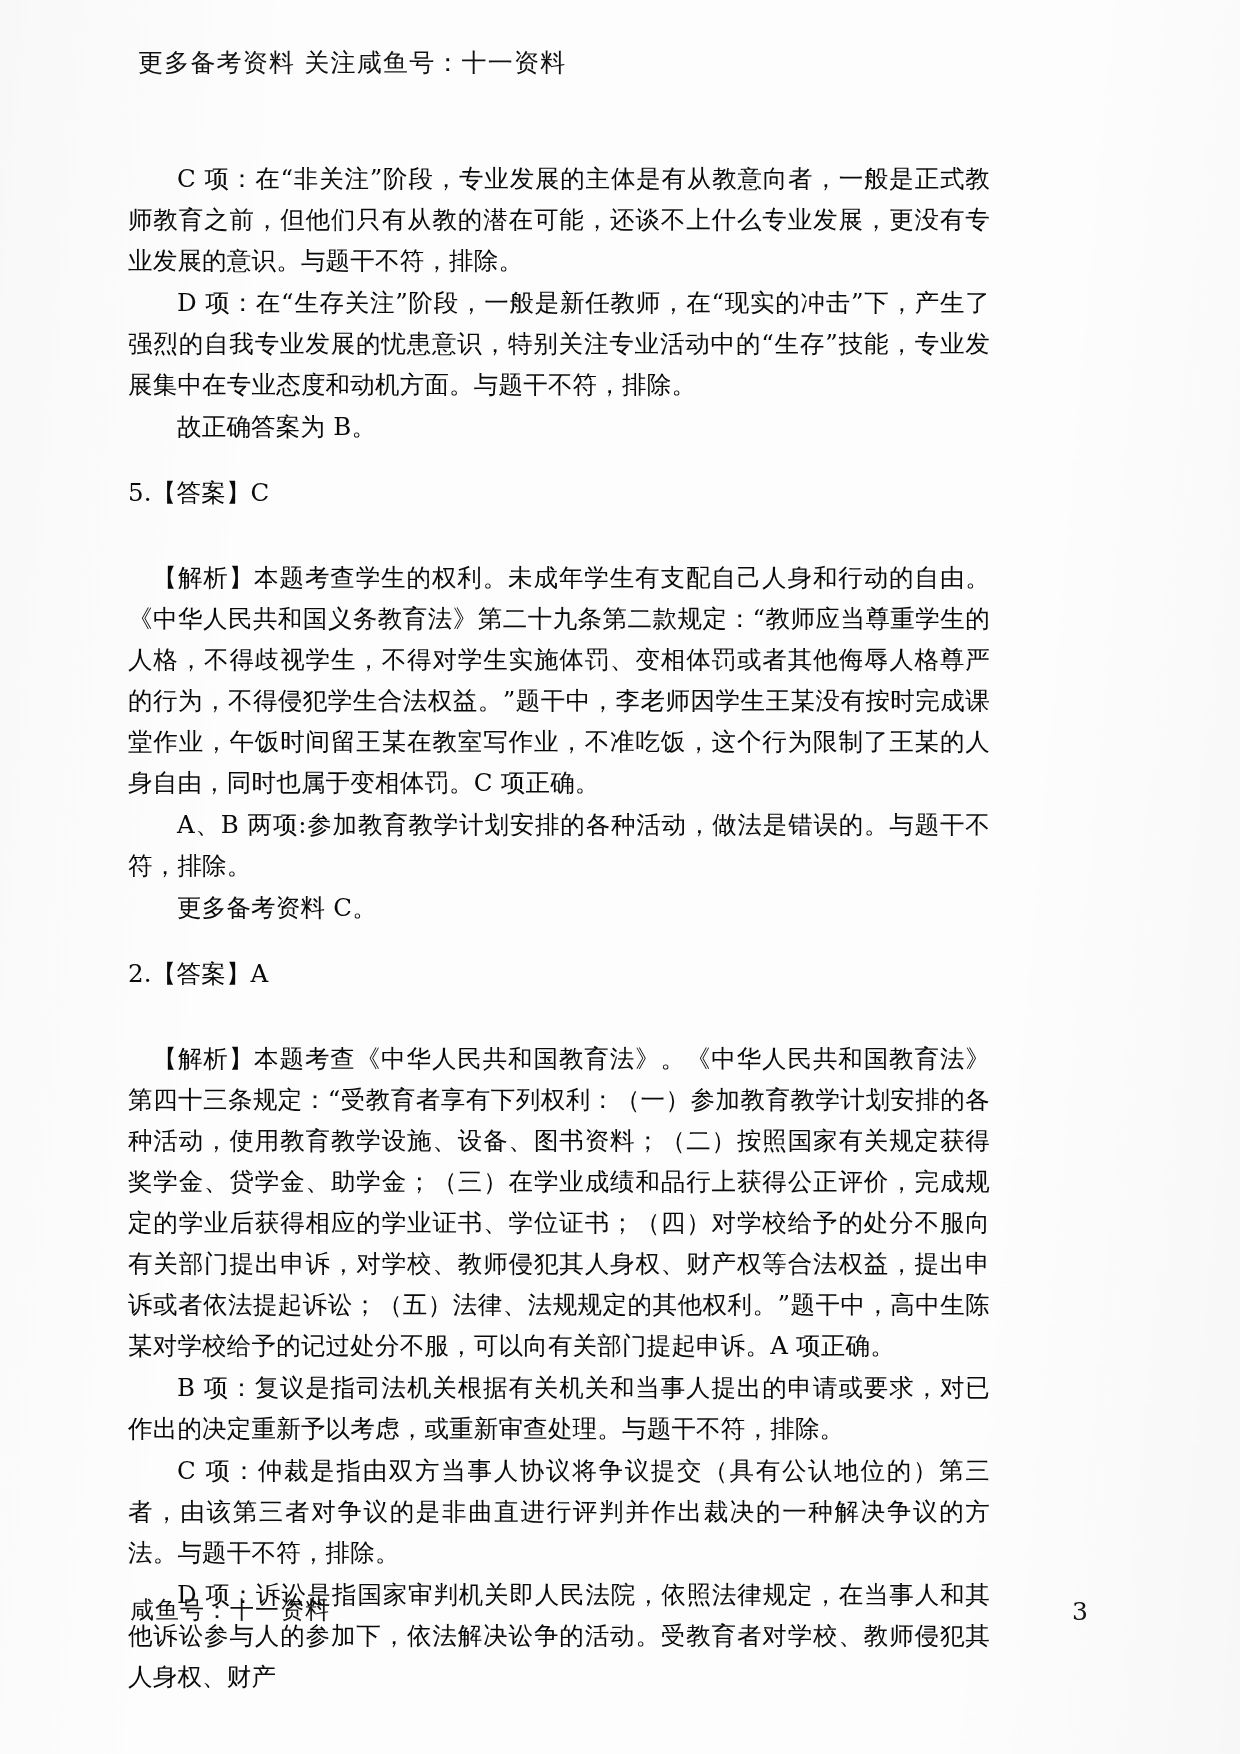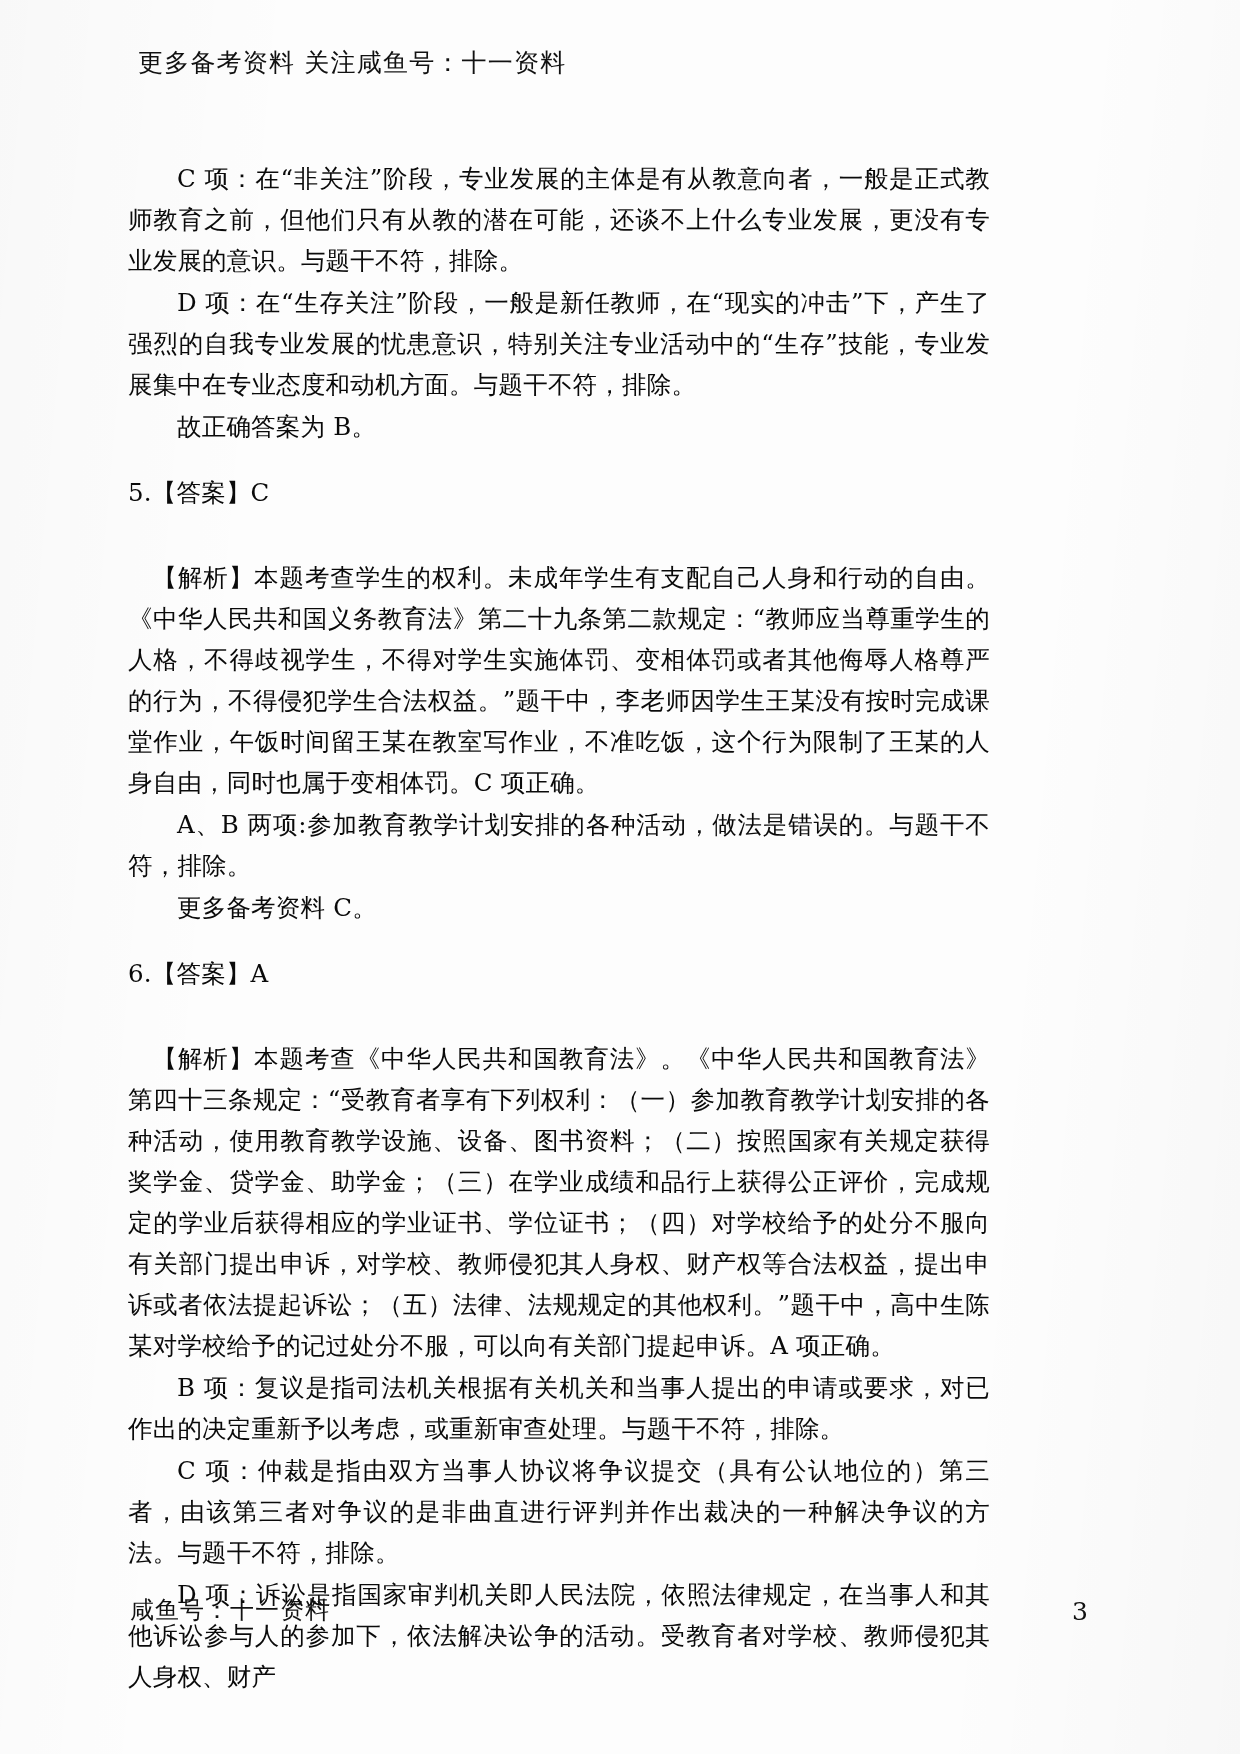--- a/index.html
+++ b/index.html
@@ -105,21 +105,21 @@
   <div class="header">更多备考资料  关注咸鱼号：十一资料</div>
 
   <div class="content">
     <p class="para indent">C 项：在“非关注”阶段，专业发展的主体是有从教意向者，一般是正式教师教育之前，但他们只有从教的潜在可能，还谈不上什么专业发展，更没有专业发展的意识。与题干不符，排除。</p>
     <p class="para indent">D 项：在“生存关注”阶段，一般是新任教师，在“现实的冲击”下，产生了强烈的自我专业发展的忧患意识，特别关注专业活动中的“生存”技能，专业发展集中在专业态度和动机方面。与题干不符，排除。</p>
     <p class="para indent">故正确答案为 B。</p>
     <p class="para noindent">5.【答案】C</p>
     <p class="para head">【解析】本题考查学生的权利。未成年学生有支配自己人身和行动的自由。《中华人民共和国义务教育法》第二十九条第二款规定：“教师应当尊重学生的人格，不得歧视学生，不得对学生实施体罚、变相体罚或者其他侮辱人格尊严的行为，不得侵犯学生合法权益。”题干中，李老师因学生王某没有按时完成课堂作业，午饭时间留王某在教室写作业，不准吃饭，这个行为限制了王某的人身自由，同时也属于变相体罚。C 项正确。</p>
     <p class="para indent">A、B 两项:参加教育教学计划安排的各种活动，做法是错误的。与题干不符，排除。</p>
     <p class="para indent">更多备考资料 C。</p>
-    <p class="para noindent">6.【答案】A</p>
+    <p class="para noindent">2.【答案】A</p>
     <p class="para head">【解析】本题考查《中华人民共和国教育法》。《中华人民共和国教育法》第四十三条规定：“受教育者享有下列权利：（一）参加教育教学计划安排的各种活动，使用教育教学设施、设备、图书资料；（二）按照国家有关规定获得奖学金、贷学金、助学金；（三）在学业成绩和品行上获得公正评价，完成规定的学业后获得相应的学业证书、学位证书；（四）对学校给予的处分不服向有关部门提出申诉，对学校、教师侵犯其人身权、财产权等合法权益，提出申诉或者依法提起诉讼；（五）法律、法规规定的其他权利。”题干中，高中生陈某对学校给予的记过处分不服，可以向有关部门提起申诉。A 项正确。</p>
     <p class="para indent">B 项：复议是指司法机关根据有关机关和当事人提出的申请或要求，对已作出的决定重新予以考虑，或重新审查处理。与题干不符，排除。</p>
     <p class="para indent">C 项：仲裁是指由双方当事人协议将争议提交（具有公认地位的）第三者，由该第三者对争议的是非曲直进行评判并作出裁决的一种解决争议的方法。与题干不符，排除。</p>
     <p class="para indent">D 项：诉讼是指国家审判机关即人民法院，依照法律规定，在当事人和其他诉讼参与人的参加下，依法解决讼争的活动。受教育者对学校、教师侵犯其人身权、财产</p>
   </div>
 
   <div class="footer-left">咸鱼号：十一资料</div>
 
   <div class="footer-page">3</div>
 

